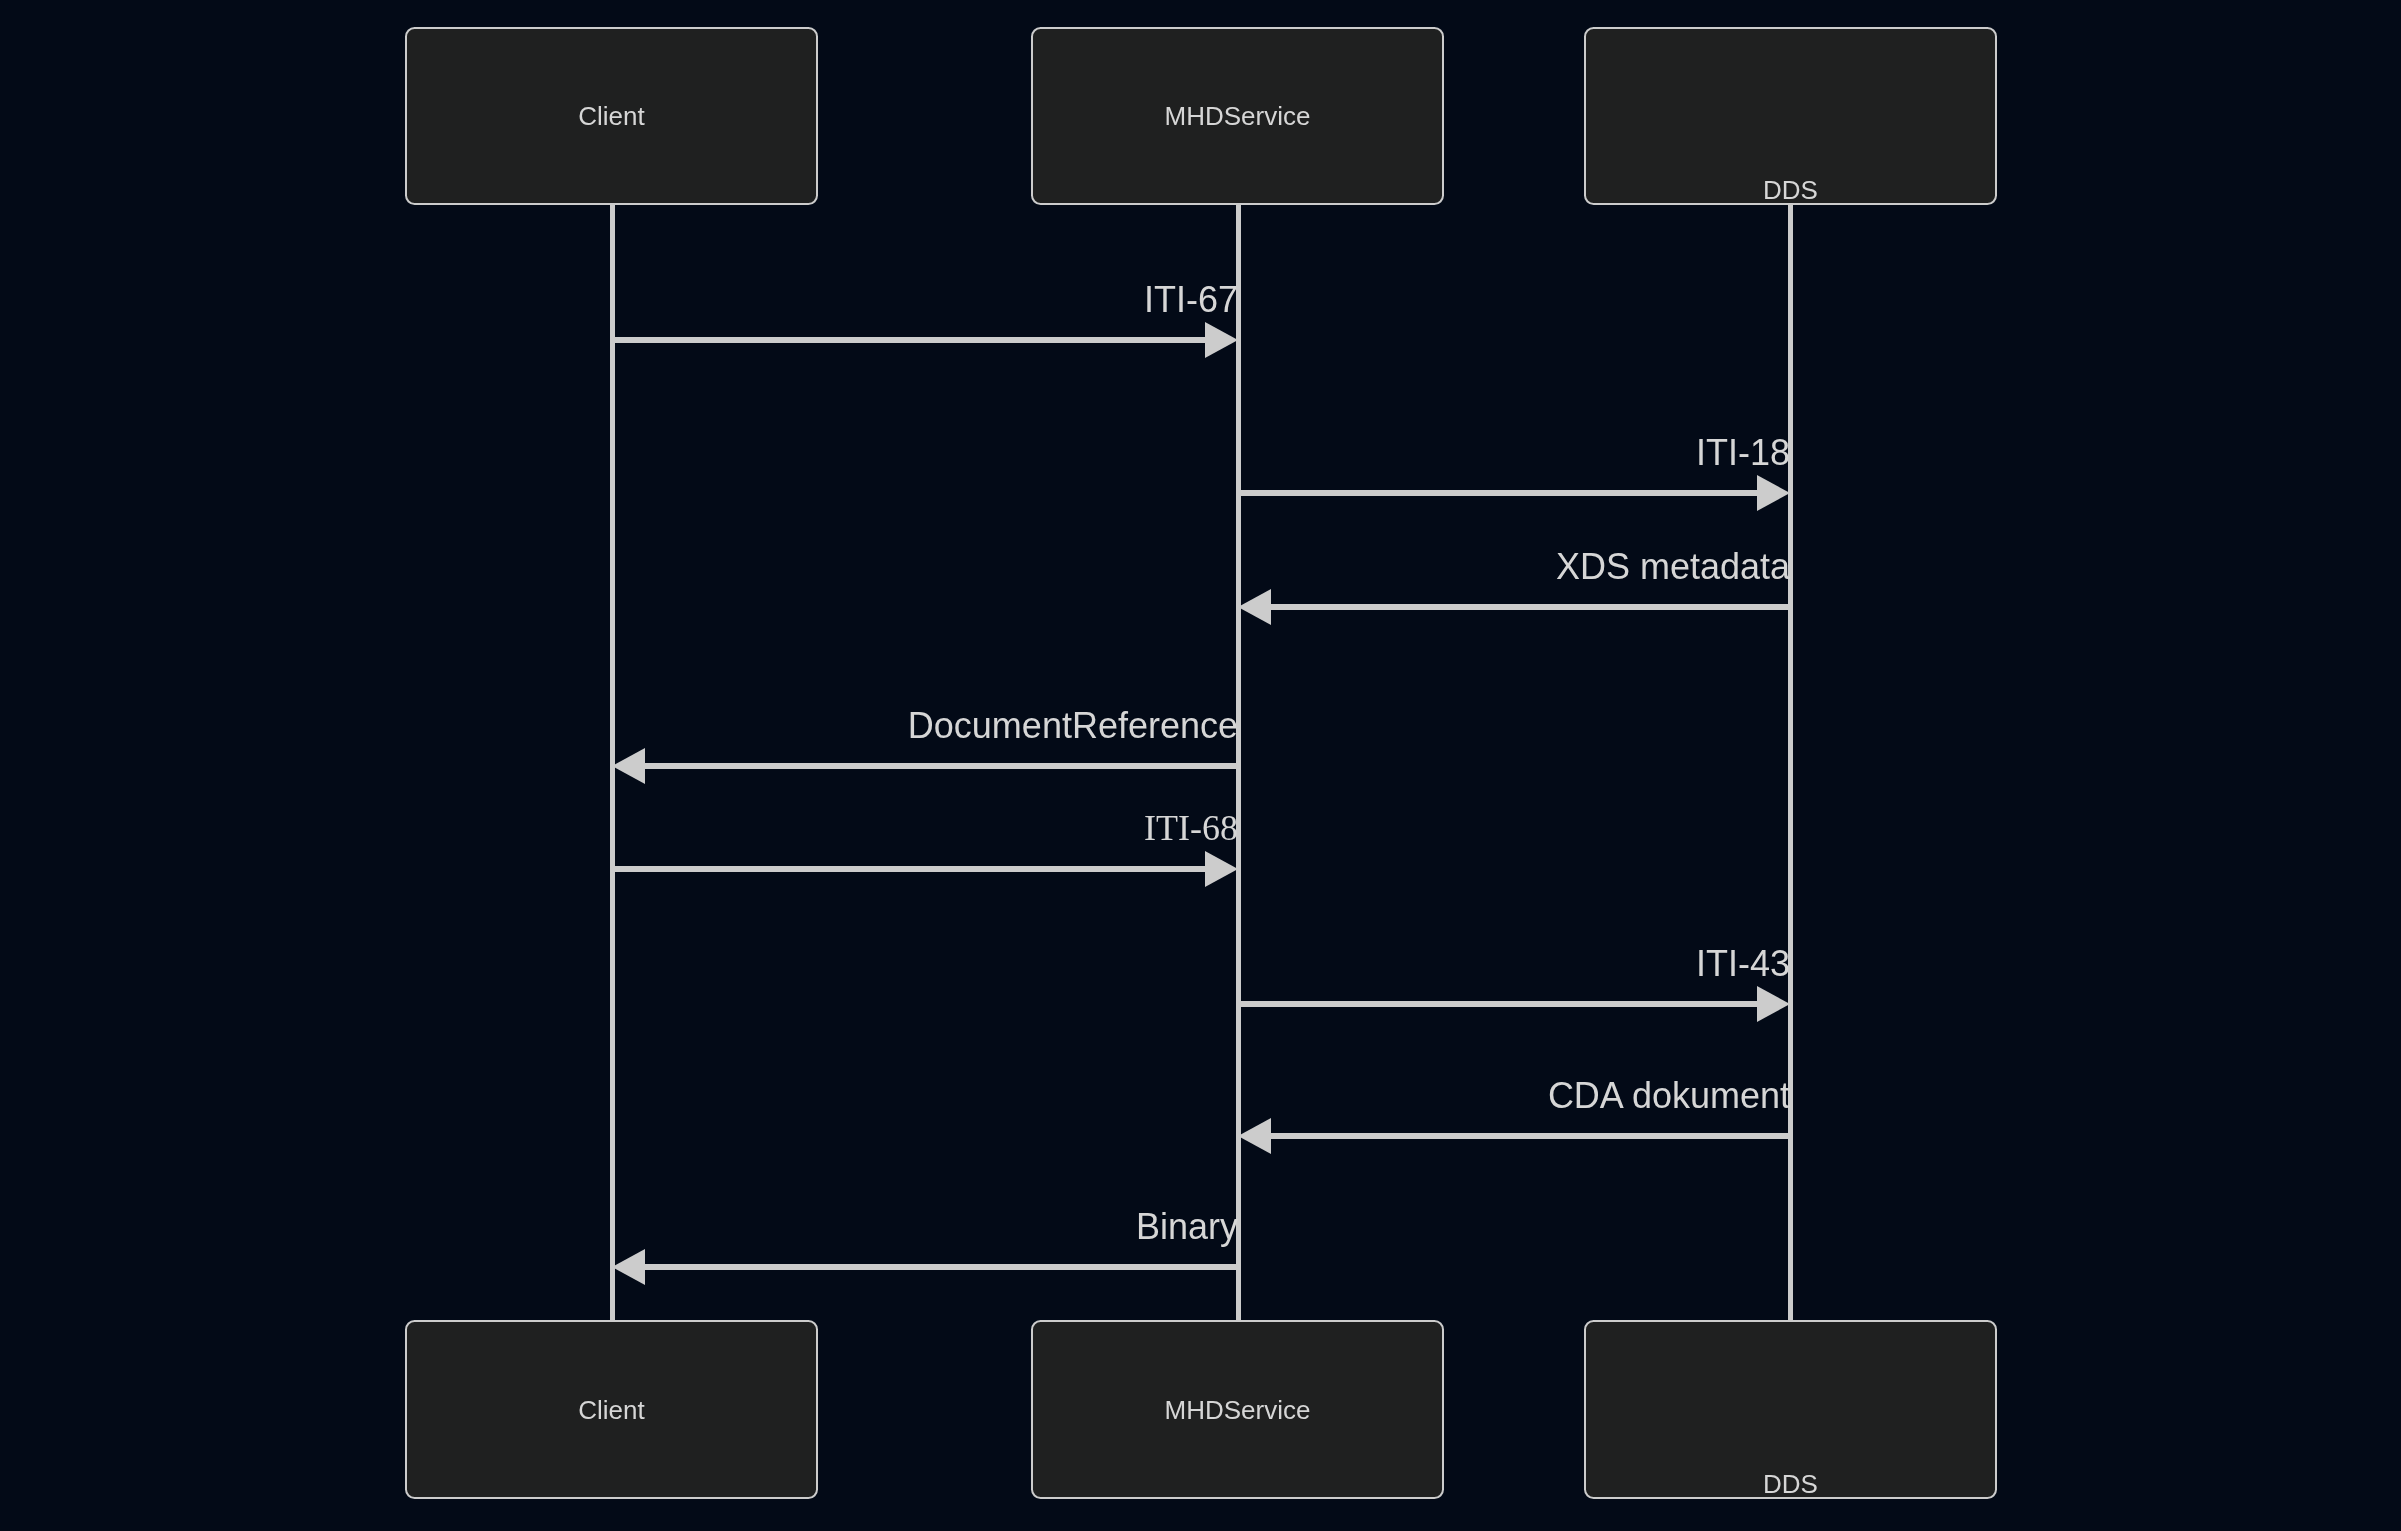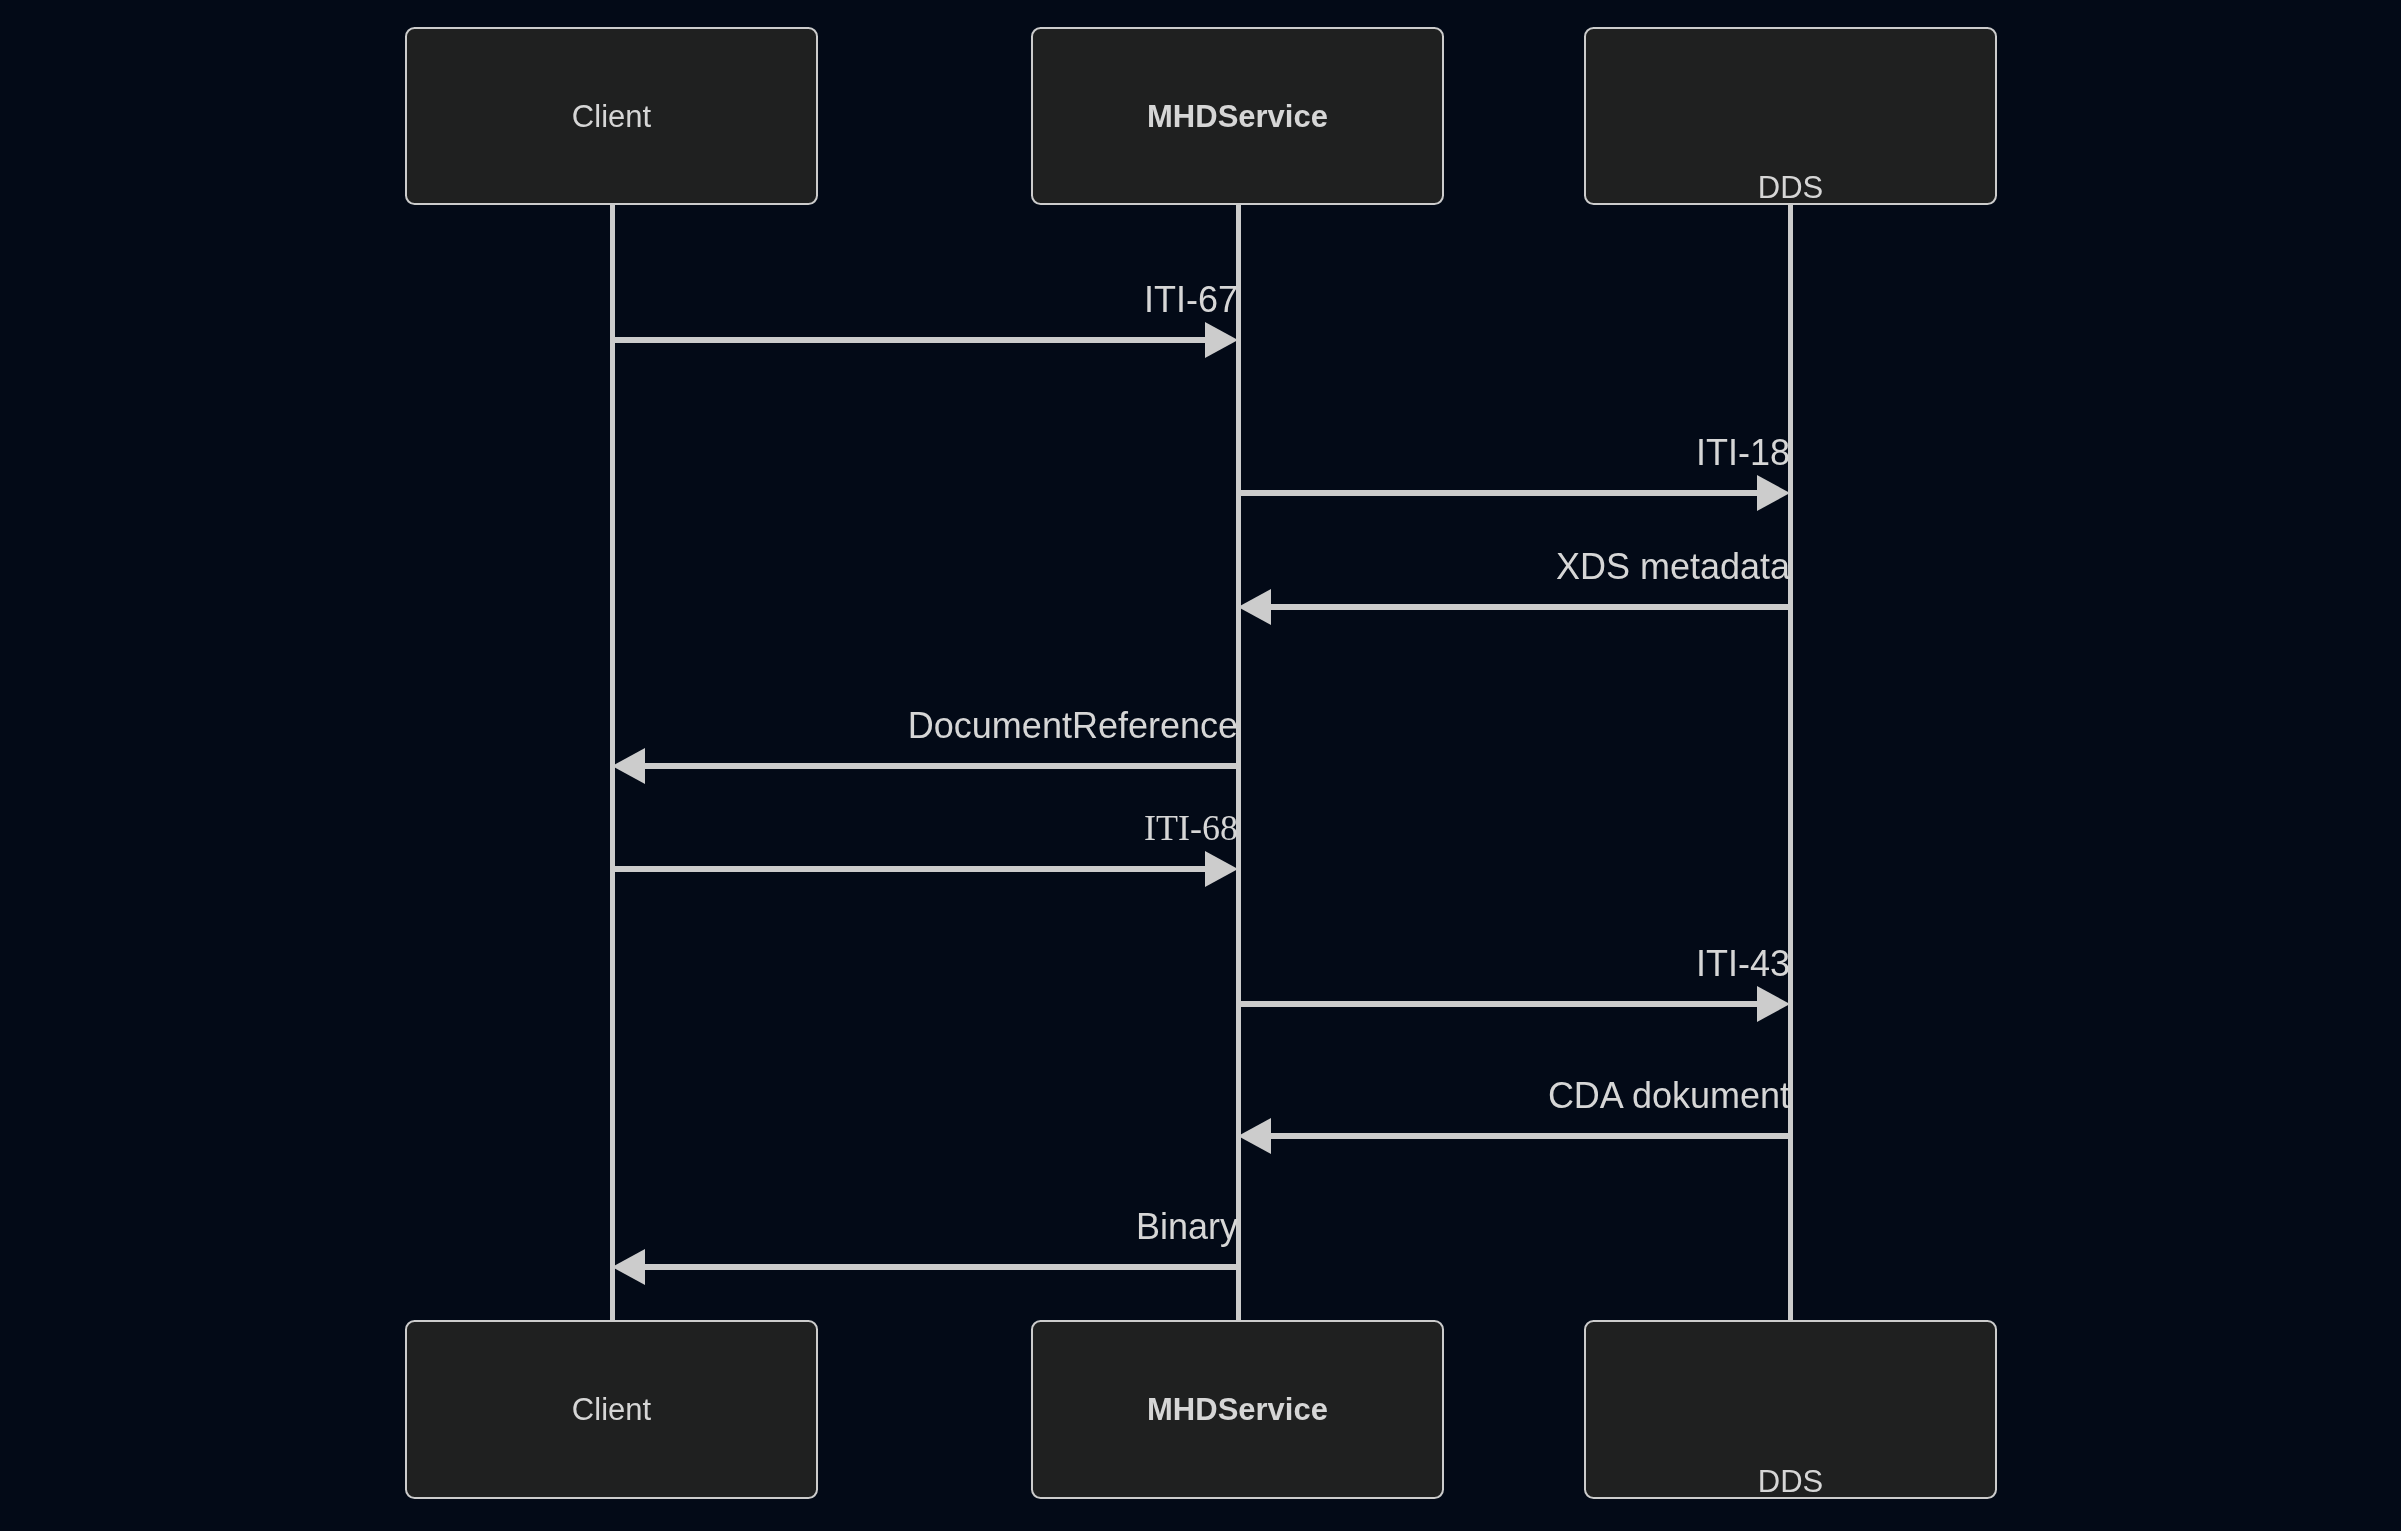--- a/index.html
+++ b/index.html
@@ -23,27 +23,27 @@
 
   
   .actor-box {
     position: absolute;
     width: 413px; height: 178px;
     background: var(--actor-fill);
     border: 2.7px solid var(--actor-border);
     border-radius: 9.6px;
     display: flex; align-items: center; justify-content: center;
     color: var(--text-color);
-    font-size: 31px;
+    font-size: 26px;
     line-height: 1;
   }
   .actor-top { top: 27px; }
   .actor-bottom { top: 1320px; height: 179px; }
   .col-client { left: 405px; }
-  .col-mhd    { left: 1031px; font-weight: bold; }
+  .col-mhd    { left: 1031px; }
   .col-dds    { left: 1584px; align-items: flex-end; }
 
   
   .lifeline {
     position: absolute;
     top: 205px; height: 1119px;
     width: 4.8px;
     background: var(--line-color);
   }
   .lifeline.col-client { left: 610px; }

